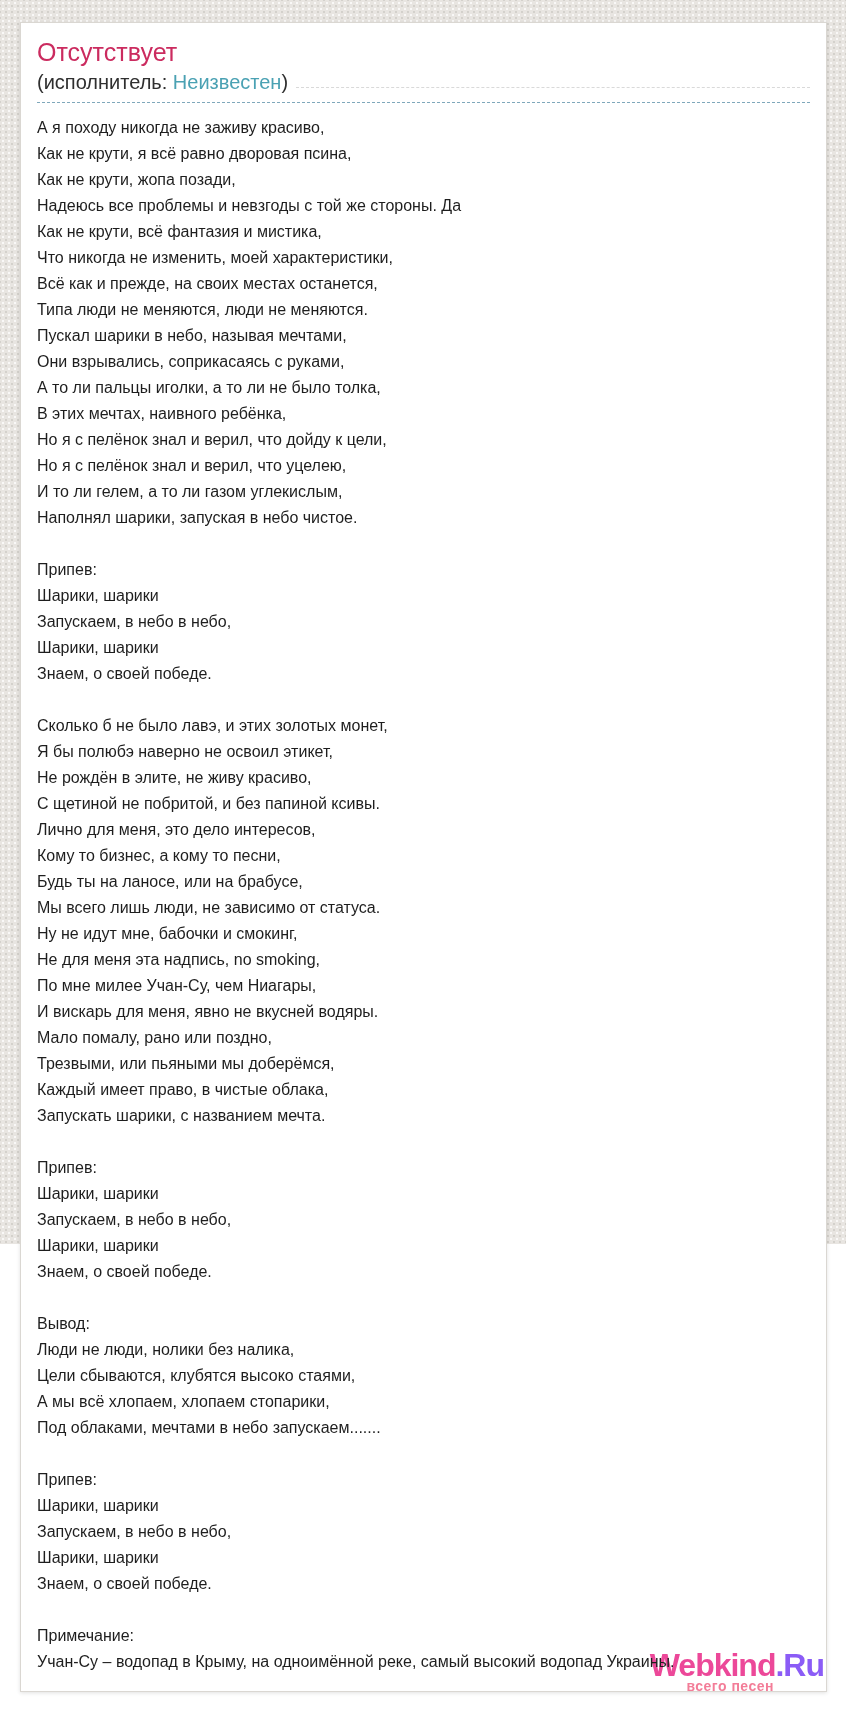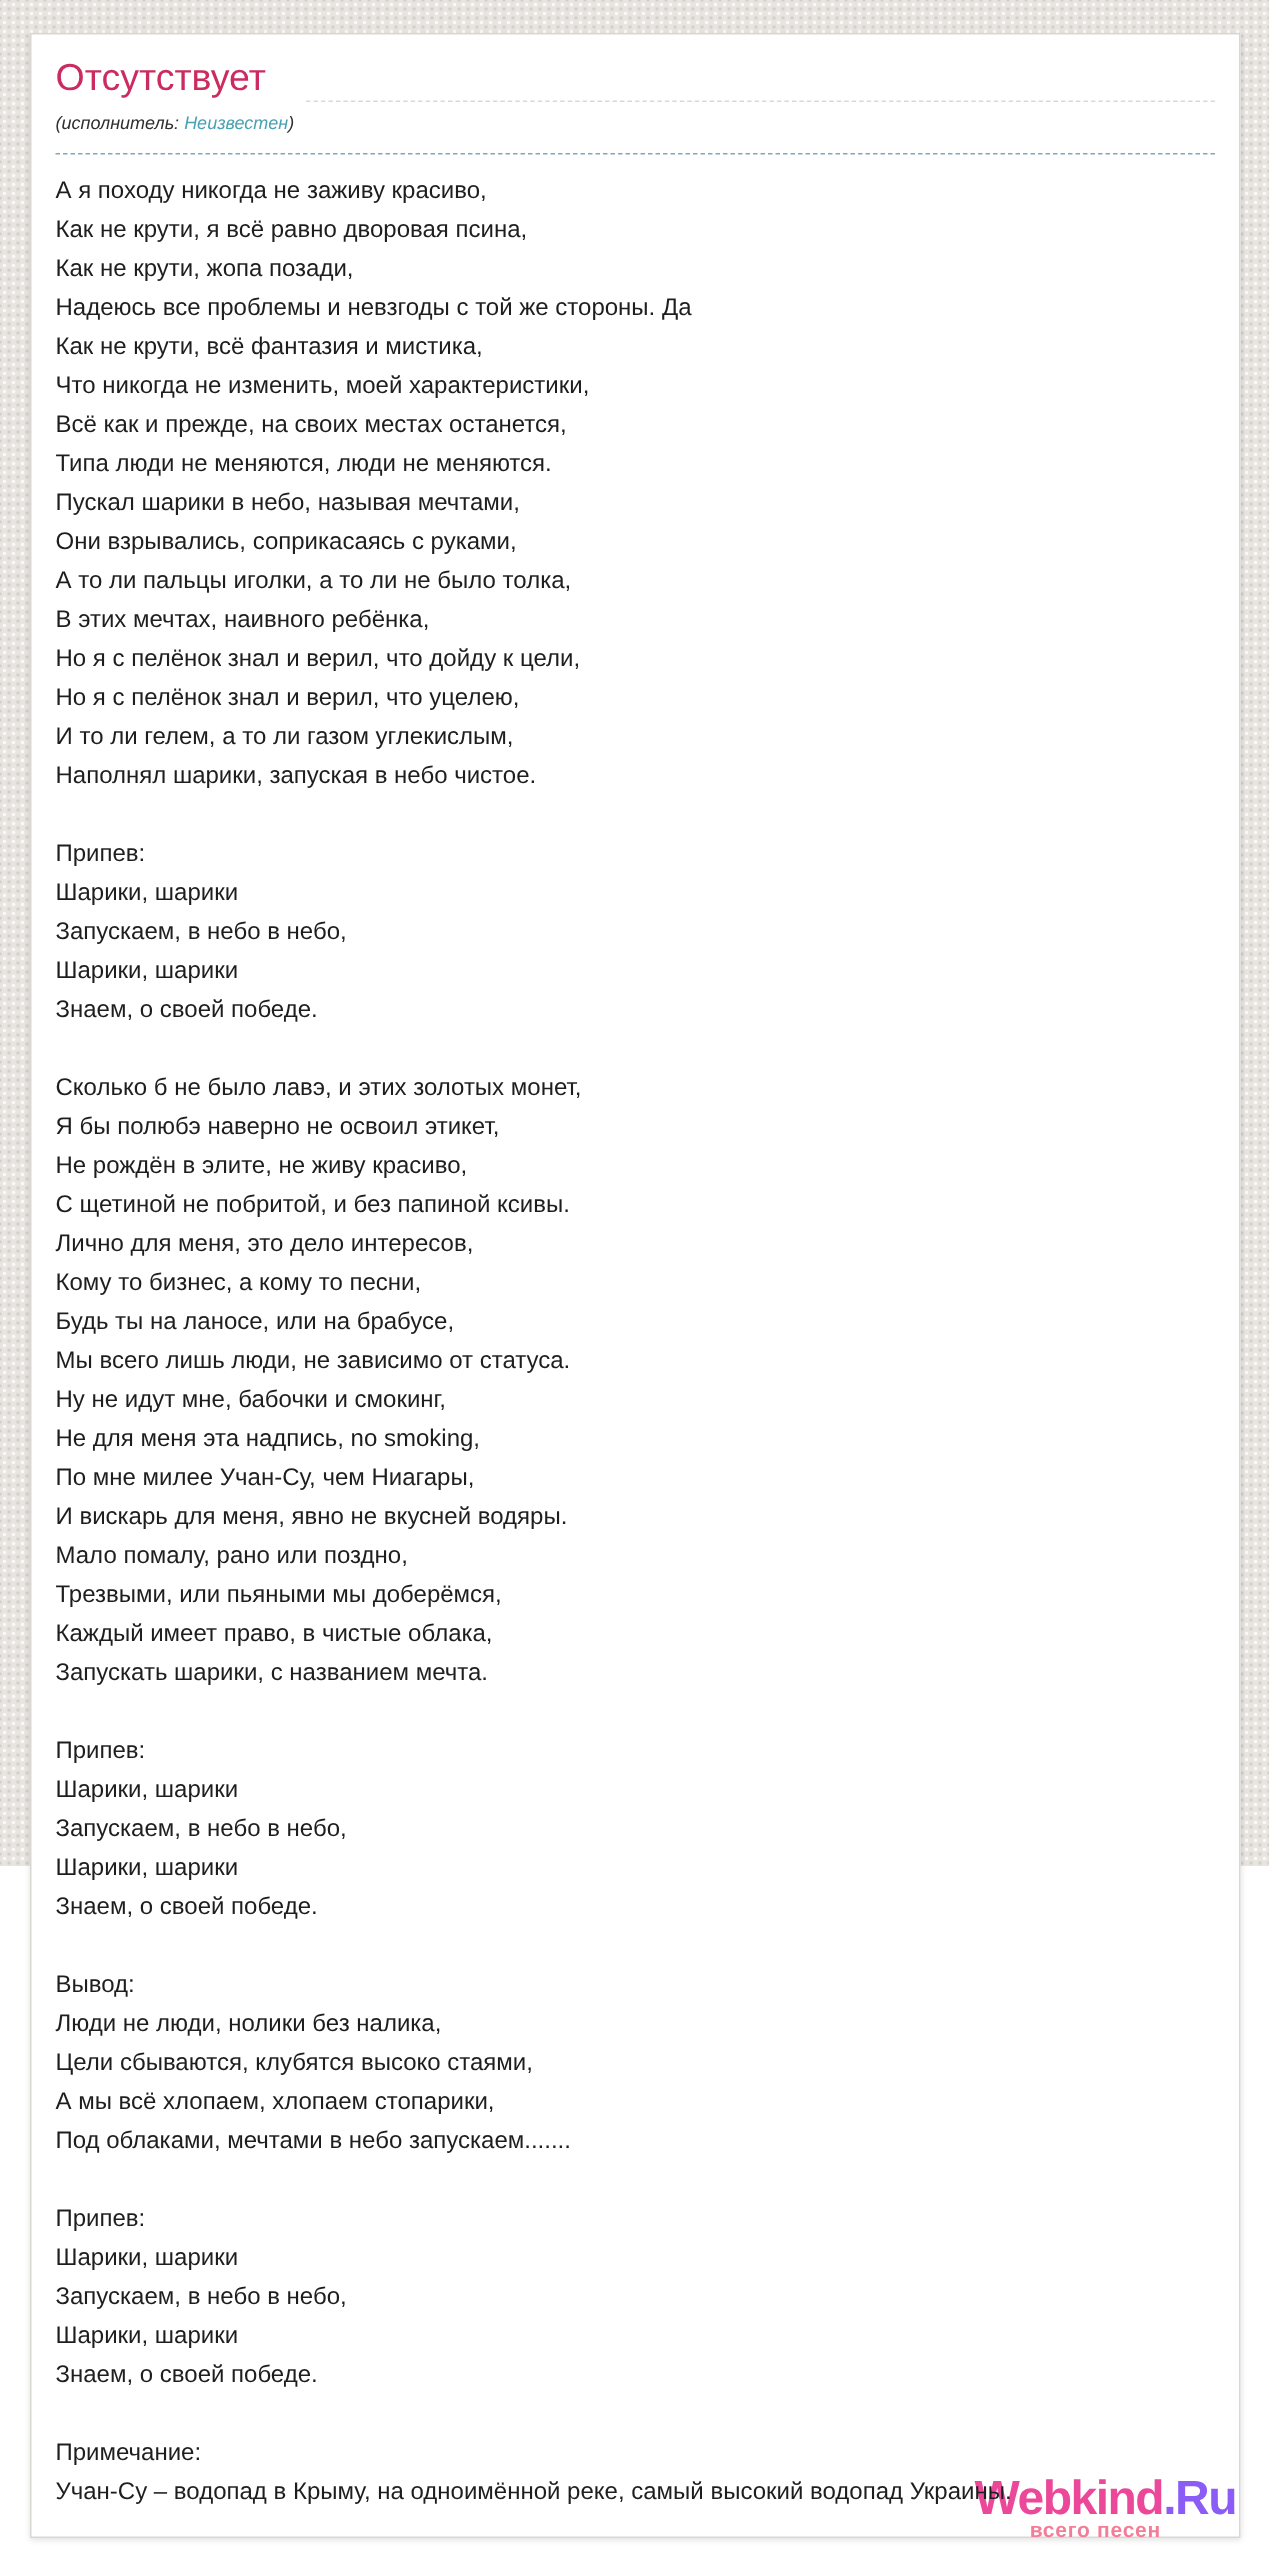--- a/index.html
+++ b/index.html
@@ -39,25 +39,24 @@
   }
   .title {
     margin: 0 0 4px 0;
     font-size: 25px;
     line-height: 30px;
     font-weight: 400;
     color: #cb2b5f;
   }
   .artist-row {
     display: flex;
-    align-items: flex-start;
-    font-size: 12px;
+    align-items: flex-end;
+    font-size: 20px;
     line-height: 22px;
     color: #2f2f2f;
-    font-style: italic;
   }
   .artist-link {
     color: #4aa1b3;
     text-decoration: none;
     cursor: pointer;
   }
   .leader {
     flex: 1;
     border-bottom: 1px dashed #d9d9d9;
     margin-left: 8px;

